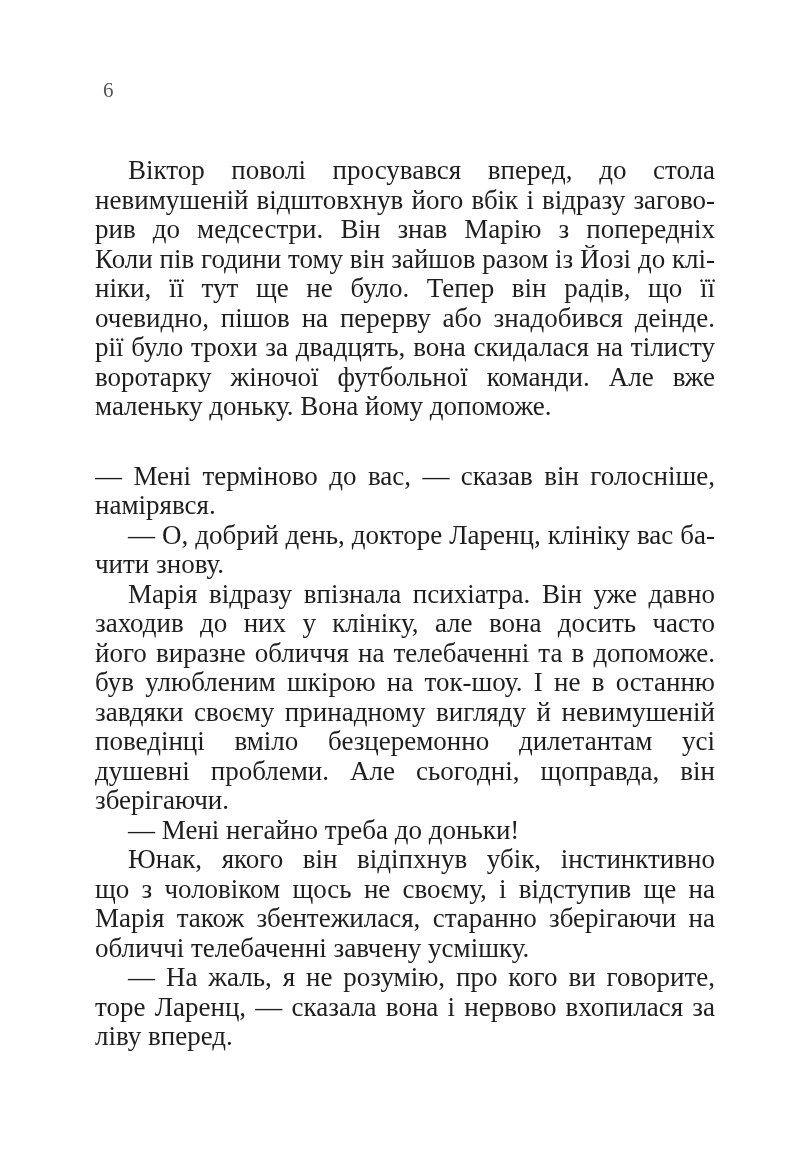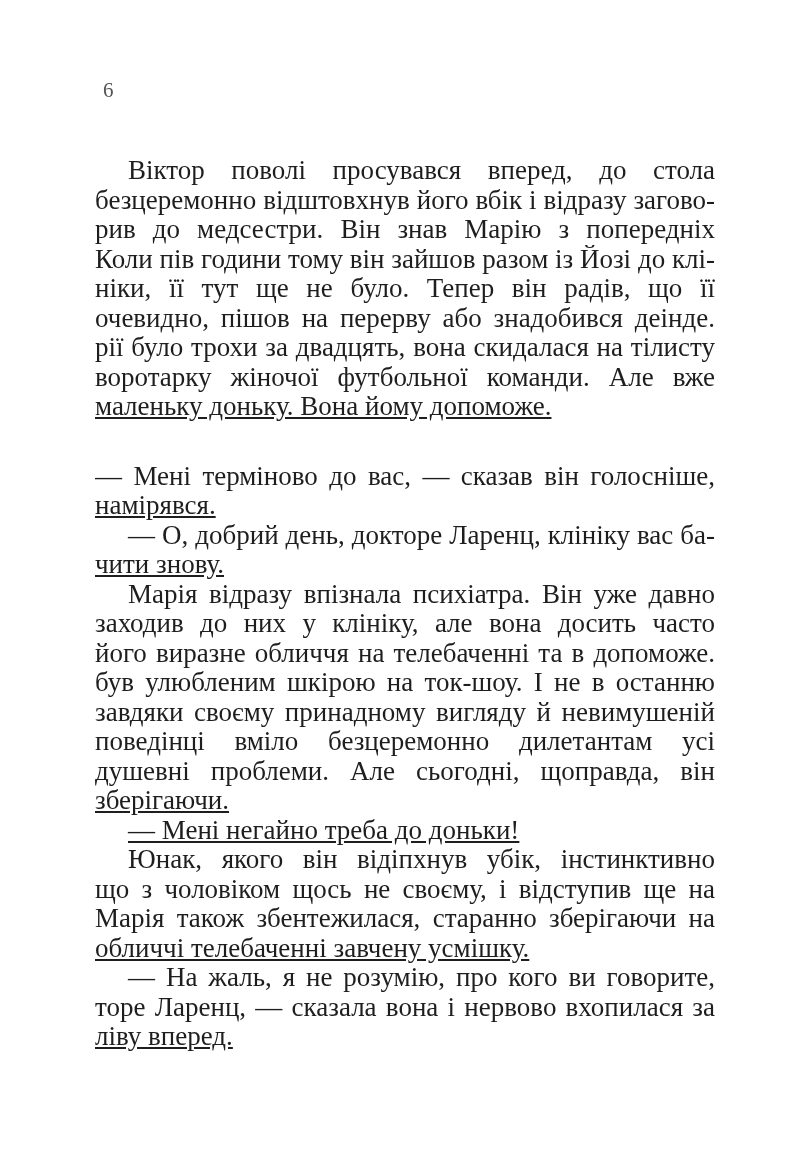--- a/index.html
+++ b/index.html
@@ -45,35 +45,34 @@
   }
   .line{
     height:29.5px;
     overflow:hidden;
     text-align:justify;
     text-align-last:justify;
     white-space:normal;
   }
   .line.last{
     text-align-last:left;
-    text-decoration:underline;
   }
   .line.first-indent{
     text-indent:33px;
   }
 </style>
 </head>
 <body>
 
 <div class="page">
   <div class="page-number">6</div>
   <div class="text-block">
       <div class="para">
         <div class="line first-indent">Віктор поволі просувався вперед, до стола реєстрації.</div>
-        <div class="line">безцеремонно відштовхнув його вбік і відразу загово-</div>
+        <div class="line">невимушеній відштовхнув його вбік і відразу загово-</div>
         <div class="line">рив до медсестри. Він знав Марію з попередніх візитів.</div>
         <div class="line">Коли пів години тому він зайшов разом із Йозі до клі-</div>
         <div class="line">ніки, її тут ще не було. Тепер він радів, що її напарник,</div>
         <div class="line">очевидно, пішов на перерву або знадобився деінде. Ма-</div>
         <div class="line">рії було трохи за двадцять, вона скидалася на тілисту</div>
         <div class="line">воротарку жіночої футбольної команди. Але вже мала</div>
         <div class="line last">маленьку доньку. Вона йому допоможе.</div>
       </div>
       <div class="para gap">
         <div class="line">— Мені терміново до вас, — сказав він голосніше, ніж</div>

